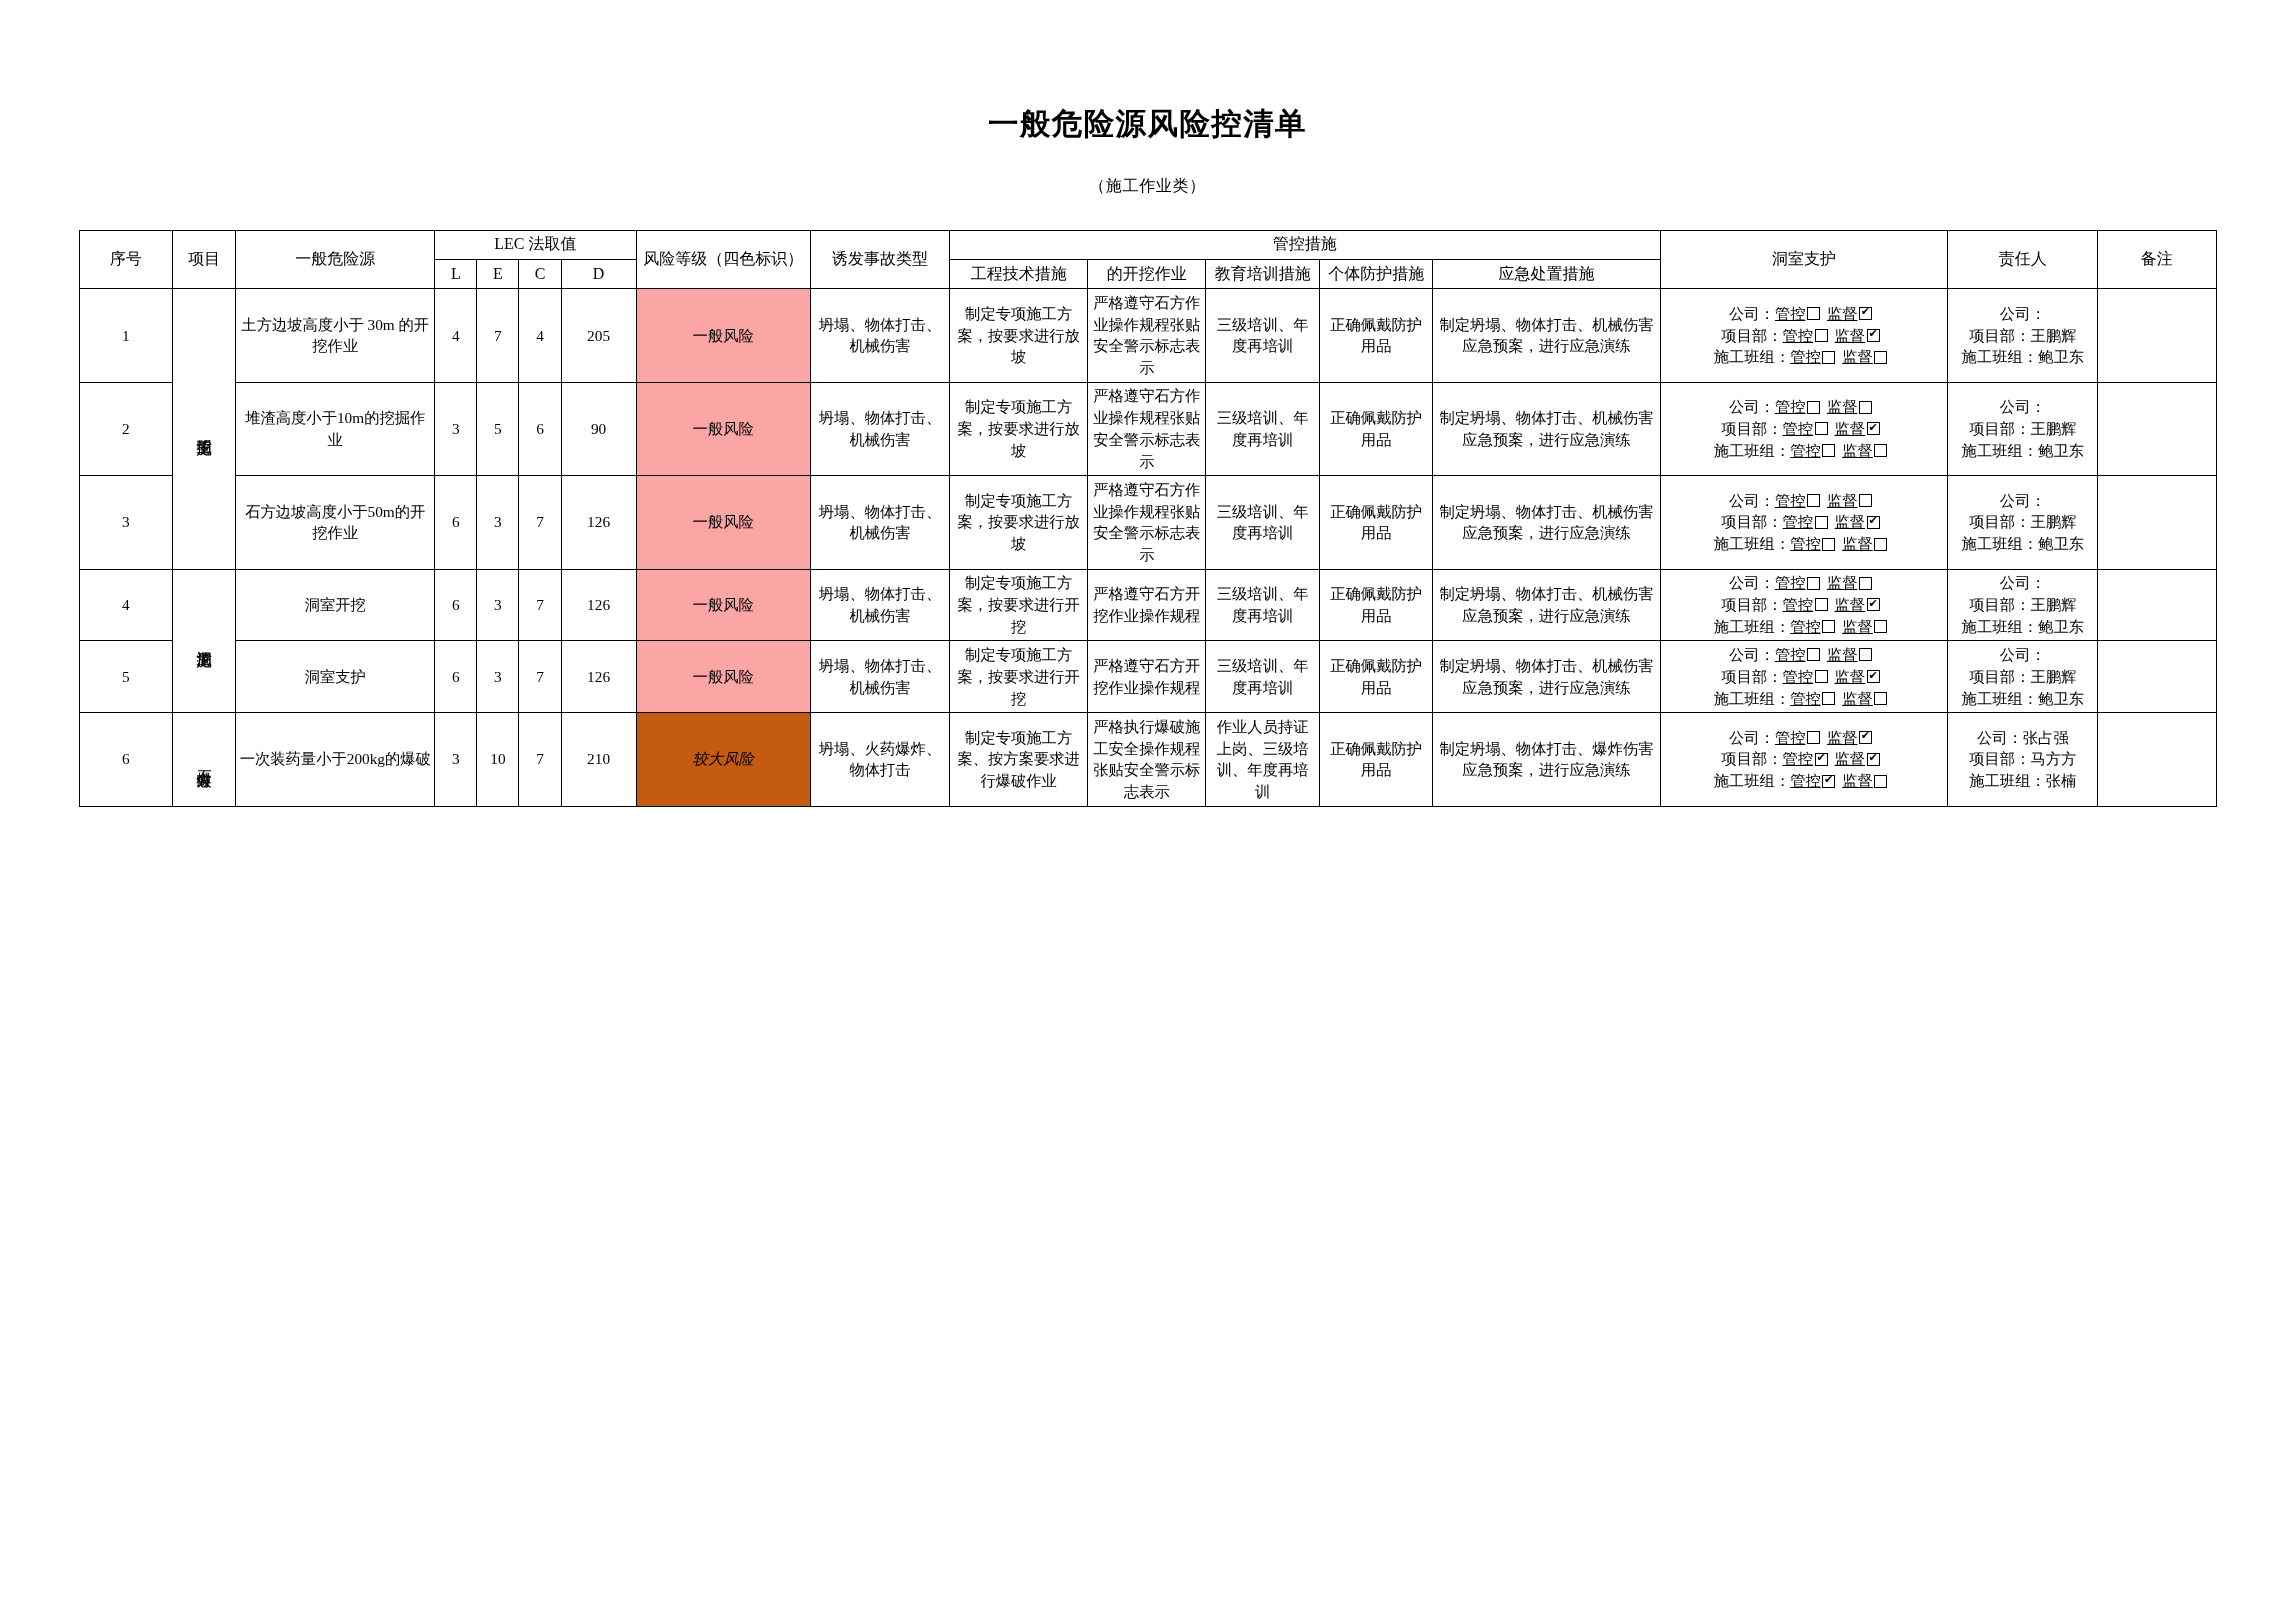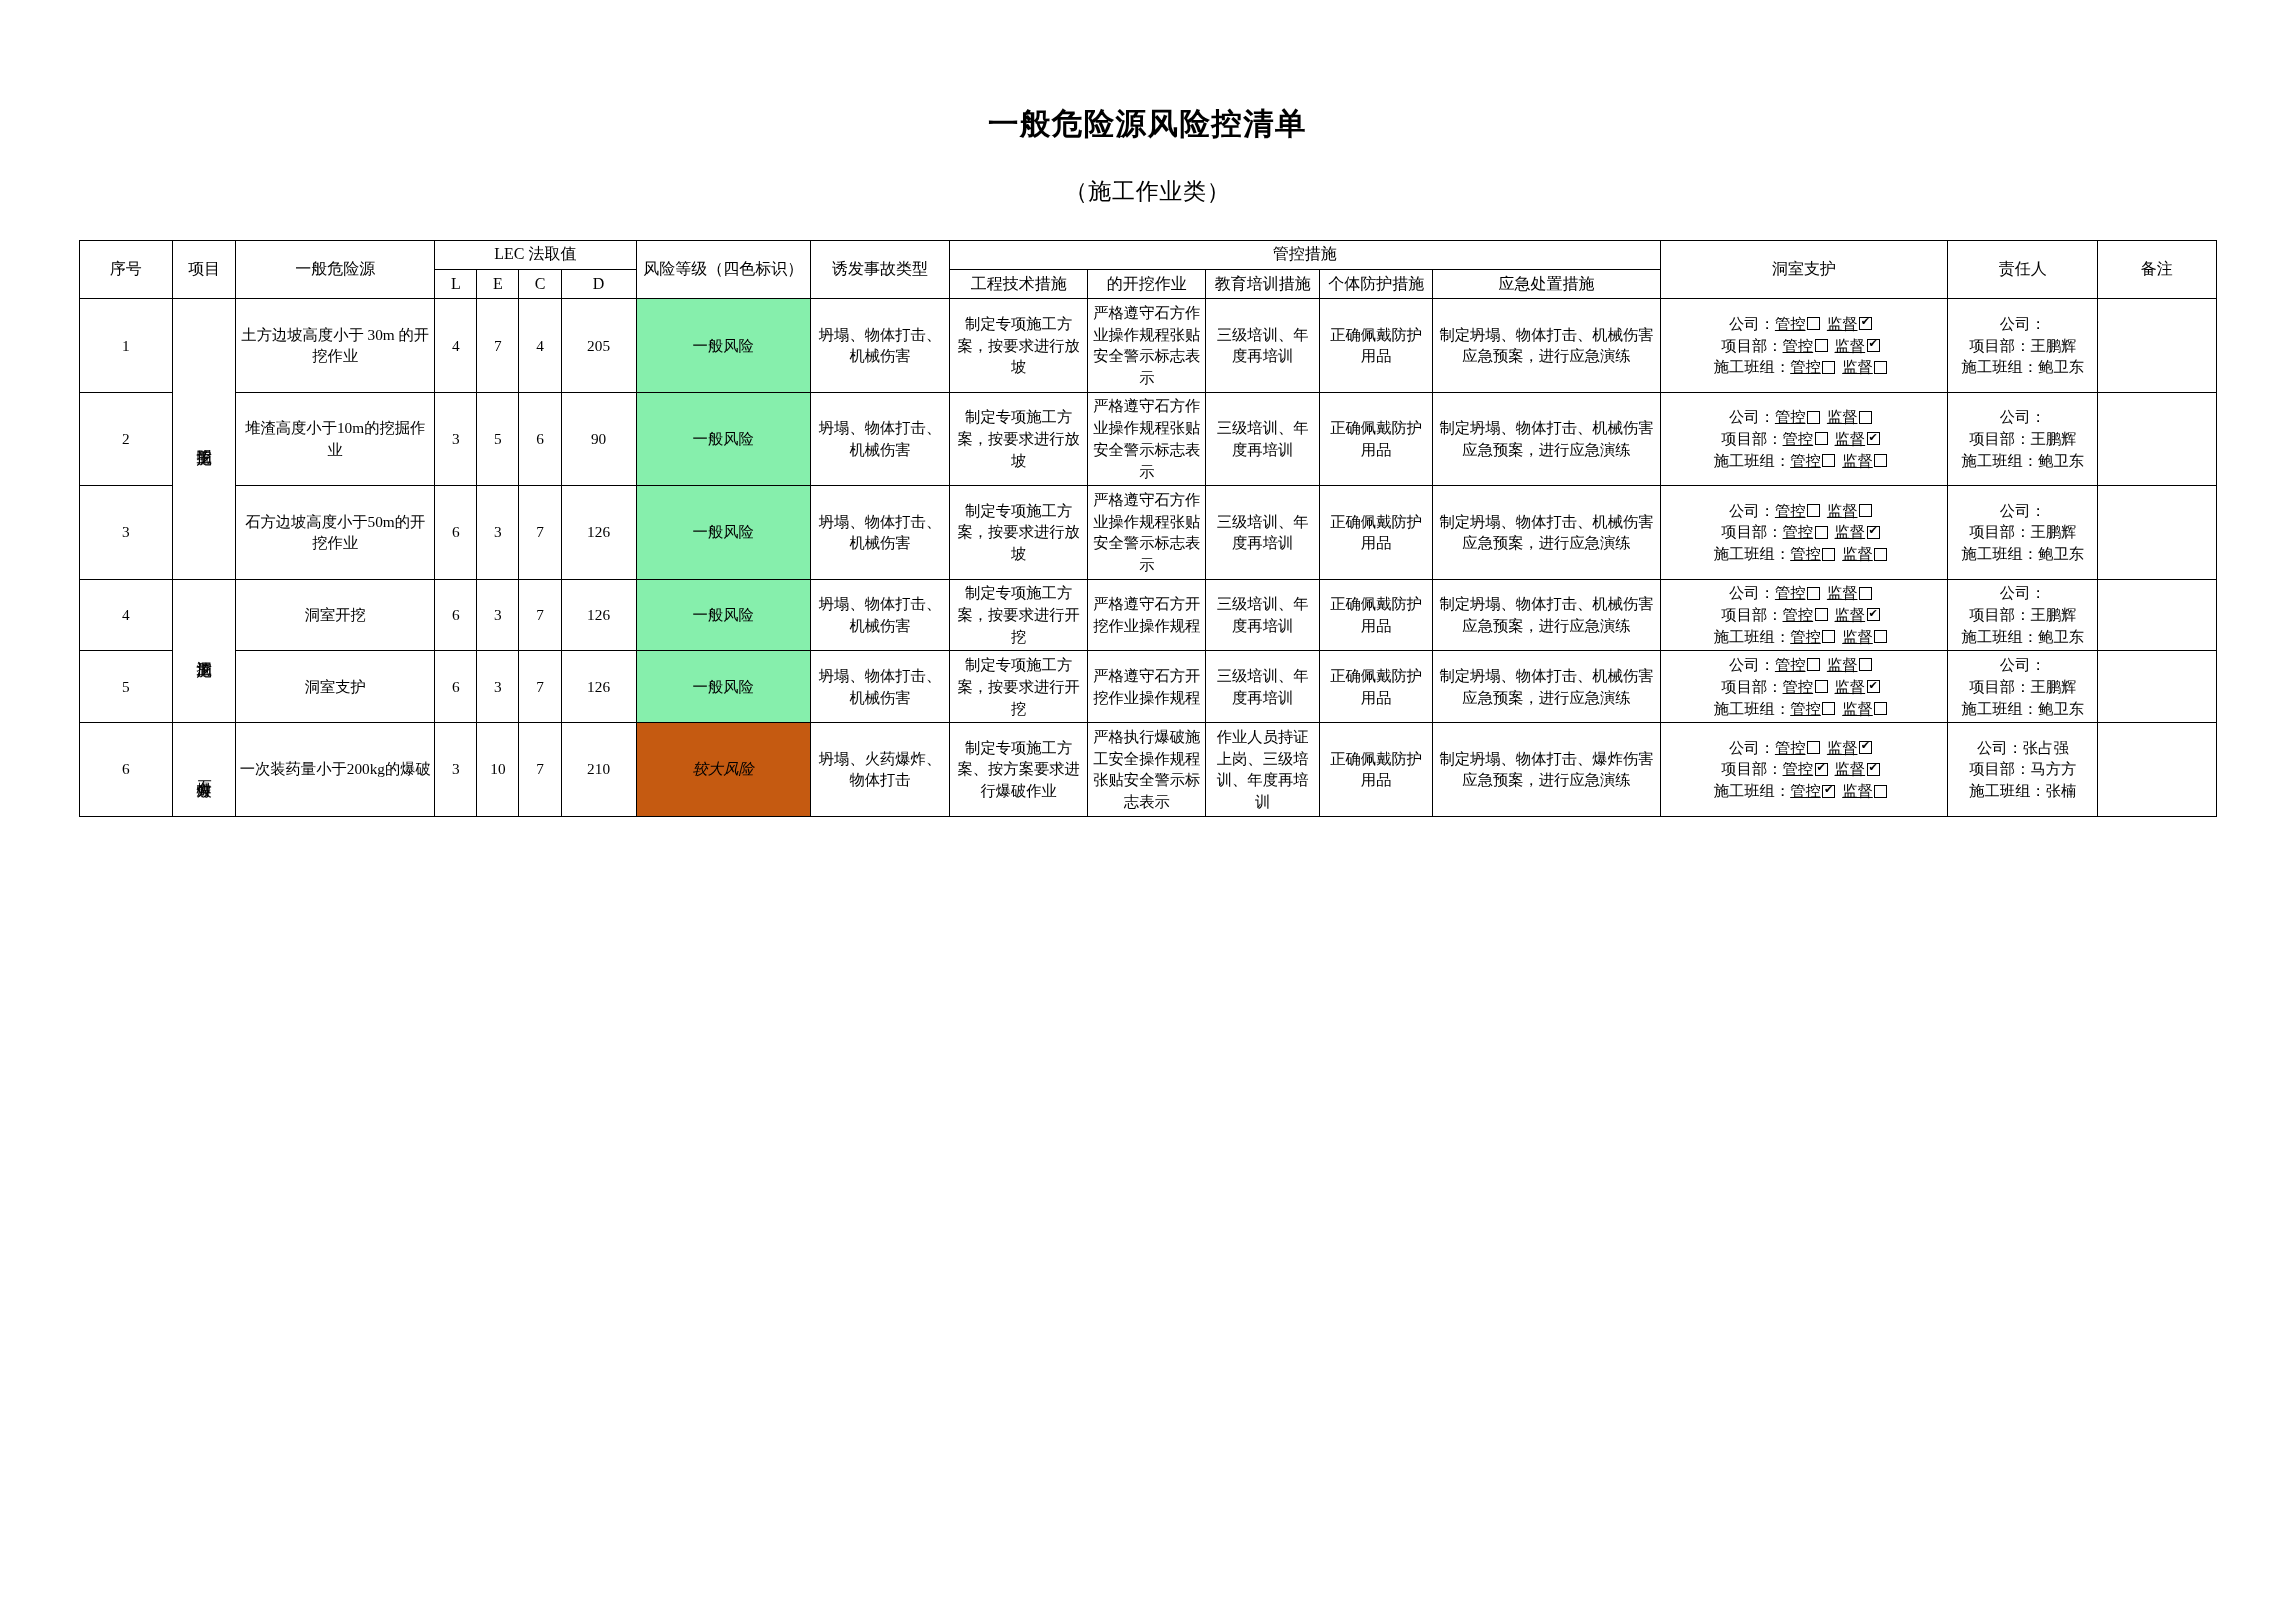--- a/index.html
+++ b/index.html
@@ -24,21 +24,21 @@
   }
   .doc-title {
     text-align: center;
     font-size: 30.5px;
     font-weight: bold;
     margin-top: 104px;
     letter-spacing: 1.4px;
   }
   .doc-subtitle {
     text-align: center;
-    font-size: 23px;
+    font-size: 16px;
     margin-top: 30.5px;
     letter-spacing: 0.7px;
   }
   table.main {
     border-collapse: collapse;
     margin: 33px auto 16px auto;
     width: 2138px;
     table-layout: fixed;
   }
   table.main th, table.main td {
@@ -62,21 +62,21 @@
   }
   td.seq { font-size: 16.7px; }
   td.proj {
     font-size: 16.7px;
     letter-spacing: 0.7px;
     line-height: 1.3;
   }
   td.hazard { font-size: 16px; }
   td.num { font-size: 16px; }
   td.level-yellow {
-    background: #86efac;
+    background: #fca5a5;
     font-size: 16.7px;
   }
   td.level-orange {
     background: #c55a11;
     color: #000;
     font-size: 16.7px;
     font-style: italic;
   }
   td.small { font-size: 15.3px; line-height: 1.4; }
   .unit-cell {

